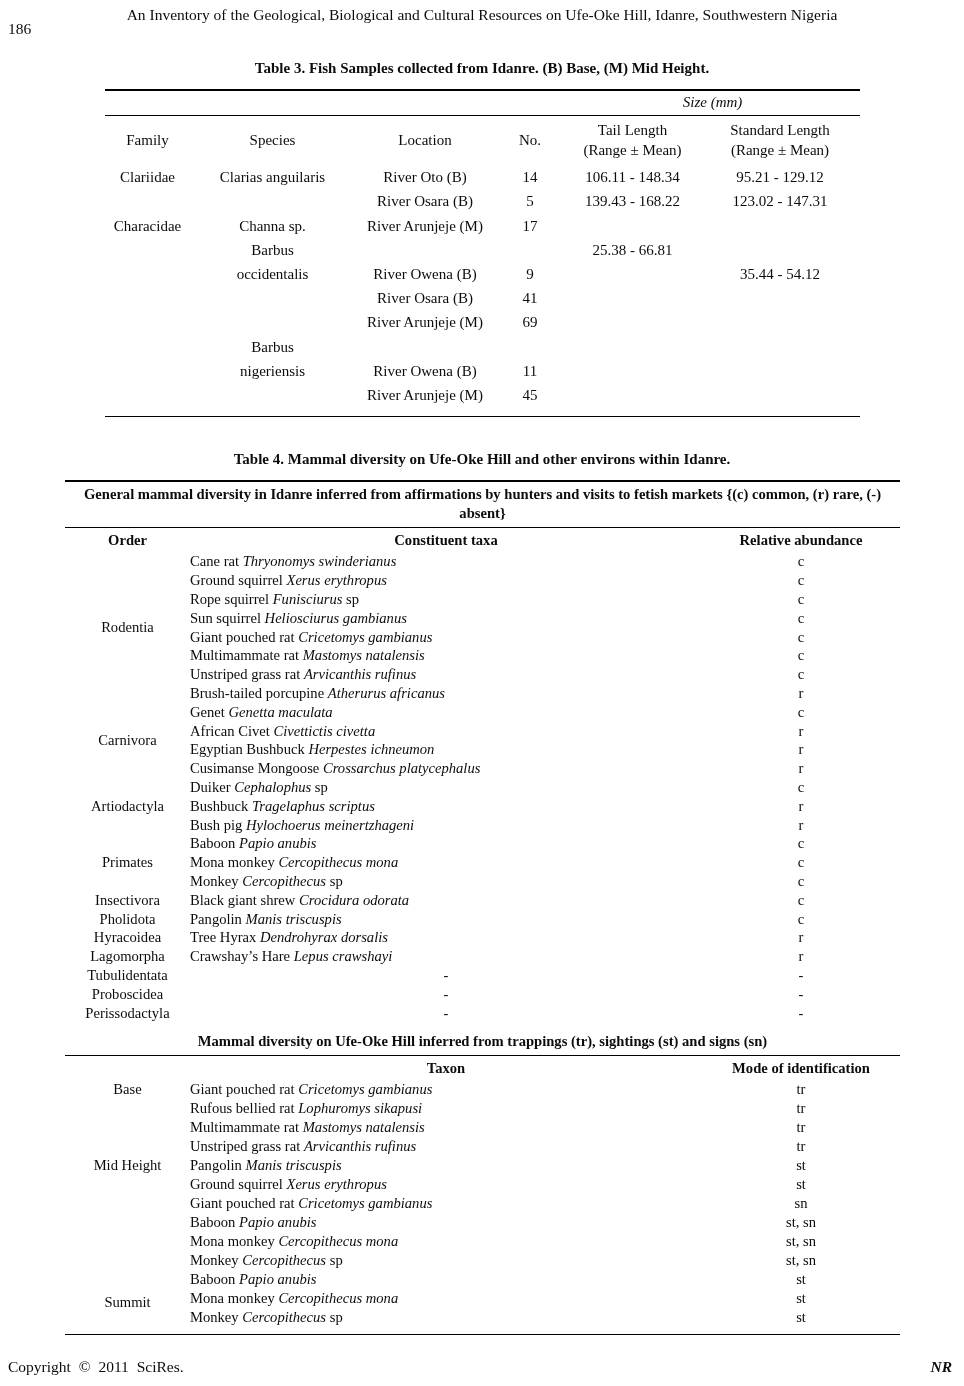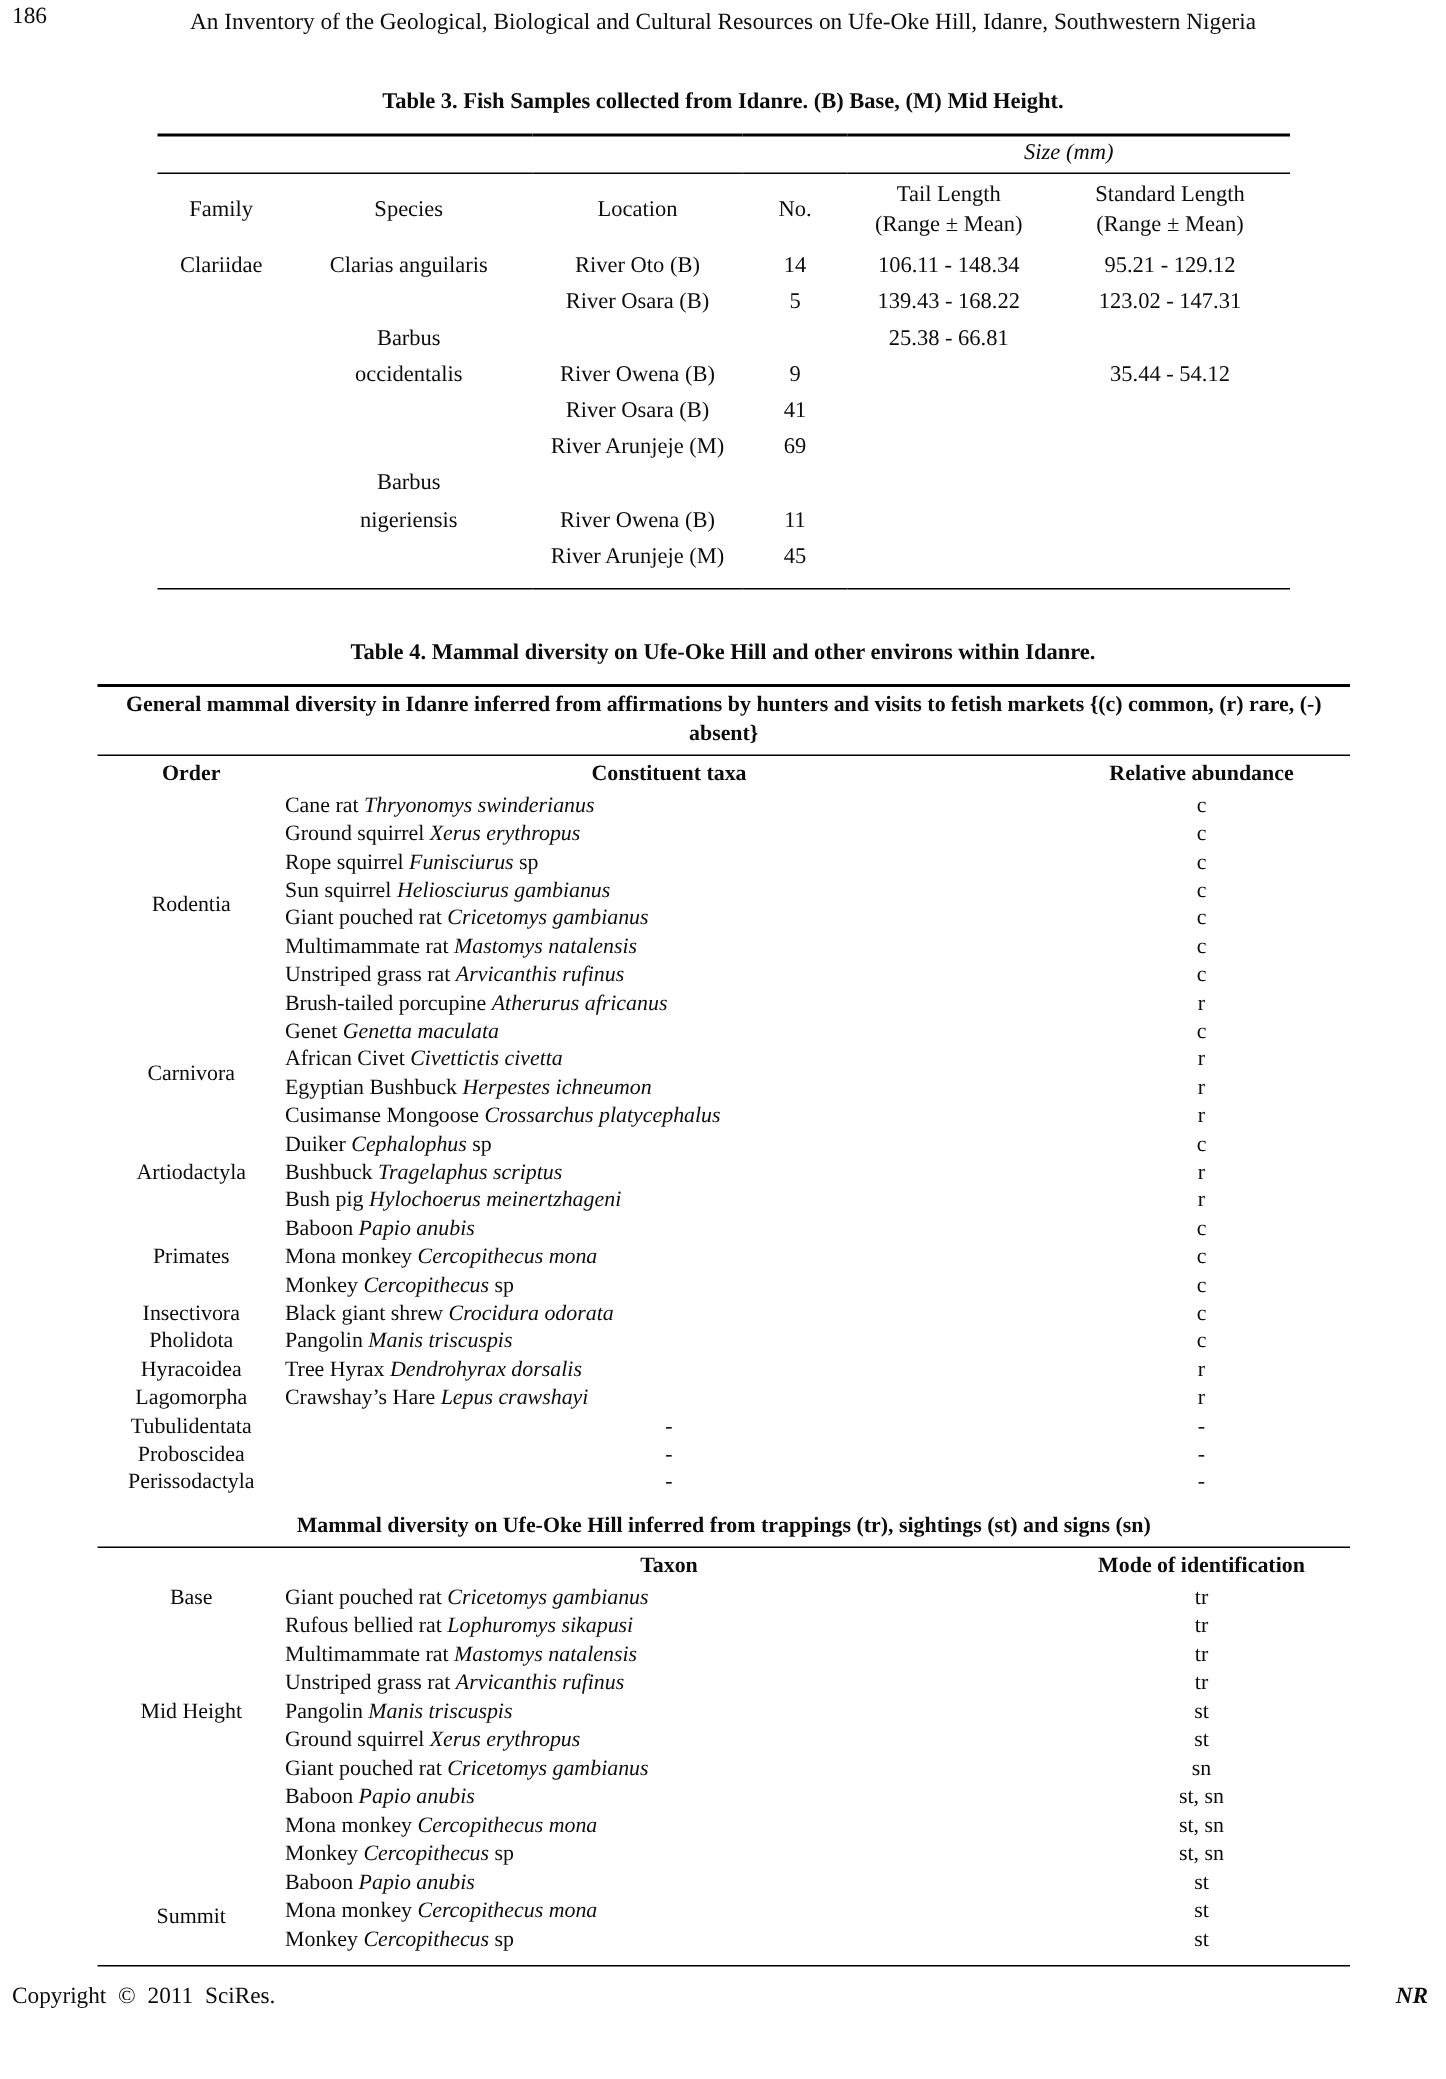--- a/index.html
+++ b/index.html
@@ -4,21 +4,21 @@
 <style>
   html,body { margin:0; padding:0; }
   body {
     width:964px; height:1386px;
     background:#ffffff; color:#0c0c0c;
     font-family:"Liberation Serif", serif;
     position:relative; overflow:hidden;
   }
   
   .page-header { position:relative; padding-top:6px; height:22px; font-size:15.5px; }
-  .page-num { position:absolute; left:8px; top:2px; }
+  .page-num { position:absolute; left:8px; top:20px; }
   .running-title { display:block; text-align:center; }
 
   
   .t3-title { margin-top:32px; font-weight:bold; font-size:15px; text-align:center; }
   table { border-collapse:collapse; table-layout:fixed; }
   .t3 { margin:12px 0 0 105px; width:755px; font-size:15px; border-bottom:1.5px solid #000; }
   .t3 td, .t3 th { text-align:center; font-weight:normal; padding:0; overflow:visible; }
   .t3 .size-row td { border-top:2px solid #000; border-bottom:1.5px solid #000; padding:3px 0 4px 0;font-style:italic; }
   .t3 .hdr-row th { padding:5px 0 3px 0; line-height:1.32; vertical-align:middle; }
   .t3 tbody td { height:24.2px; vertical-align:middle; }
@@ -43,21 +43,21 @@
   .sci { font-style:italic; }
   .t4b { border-bottom:1.5px solid #000; }
   .t4b .subtitle td { padding-top:10px; padding-bottom:4px; }
   .t4b tbody th, .t4b tbody td { line-height:19px; }
   .t4b tbody th.zone { font-weight:normal; text-align:center; vertical-align:top; }
   .t4b tbody th.zone.g2 { vertical-align:middle; }
   .t4b tbody tr:last-child td, .t4b tbody tr:last-child th { padding-bottom:7px; }
 
   
   .page-footer {
-    position:absolute; left:8px; right:12px; top:1322px;
+    position:absolute; left:8px; right:12px; top:1358px;
     display:flex; justify-content:space-between; font-size:15.5px;
   }
   .copyright { word-spacing:4px; }
   .nr { font-weight:bold; font-style:italic; }
 </style>
 </head>
 <body>
 
 <div class="page-header">
   <span class="page-num">186</span>
@@ -106,20 +106,28 @@
       </tr>
       <tr>
         <td class="c-family"></td>
         <td class="c-species"></td>
         <td class="c-location">River Osara (B)</td>
         <td class="c-no">5</td>
         <td class="c-tail">139.43 - 168.22</td>
         <td class="c-std">123.02 - 147.31</td>
       </tr>
       <tr>
+        <td class="c-family">Characidae</td>
+        <td class="c-species">Channa sp.</td>
+        <td class="c-location">River Arunjeje (M)</td>
+        <td class="c-no">17</td>
+        <td class="c-tail"></td>
+        <td class="c-std"></td>
+      </tr>
+      <tr>
         <td class="c-family"></td>
         <td class="c-species">Barbus</td>
         <td class="c-location"></td>
         <td class="c-no"></td>
         <td class="c-tail">25.38 - 66.81</td>
         <td class="c-std"></td>
       </tr>
       <tr>
         <td class="c-family"></td>
         <td class="c-species">occidentalis</td>

